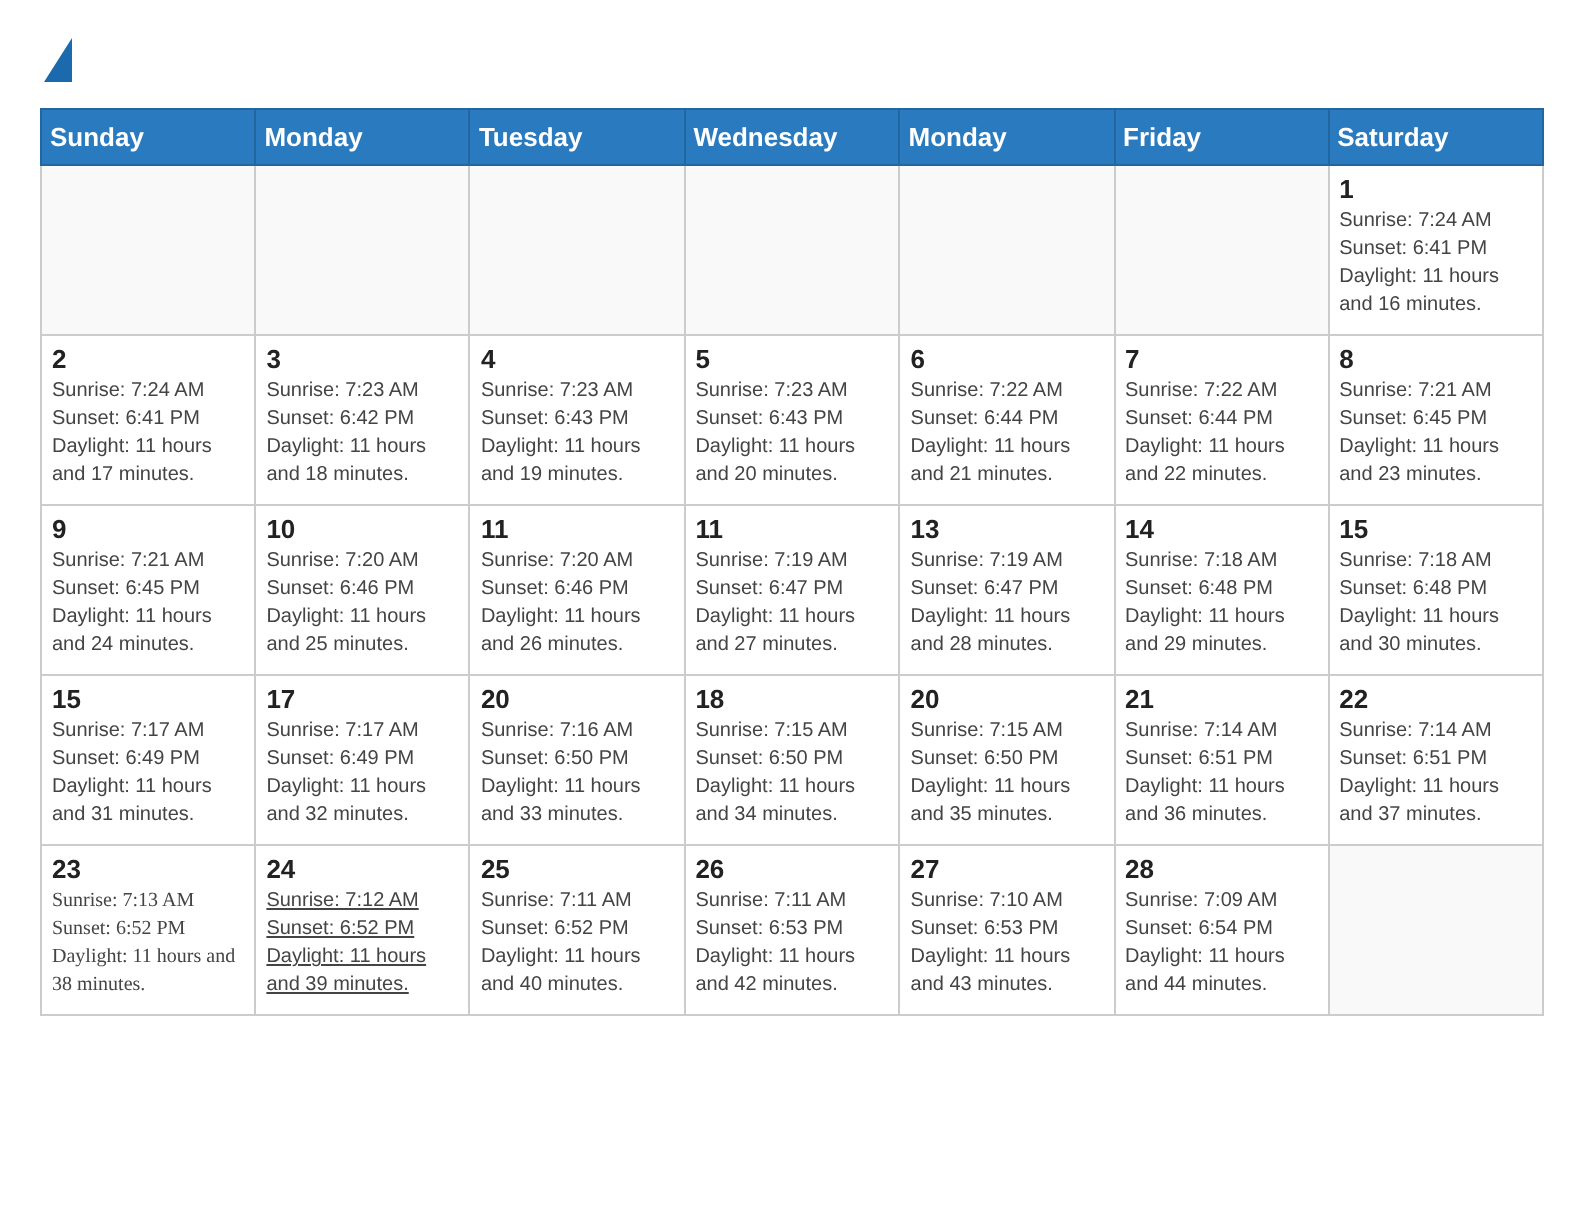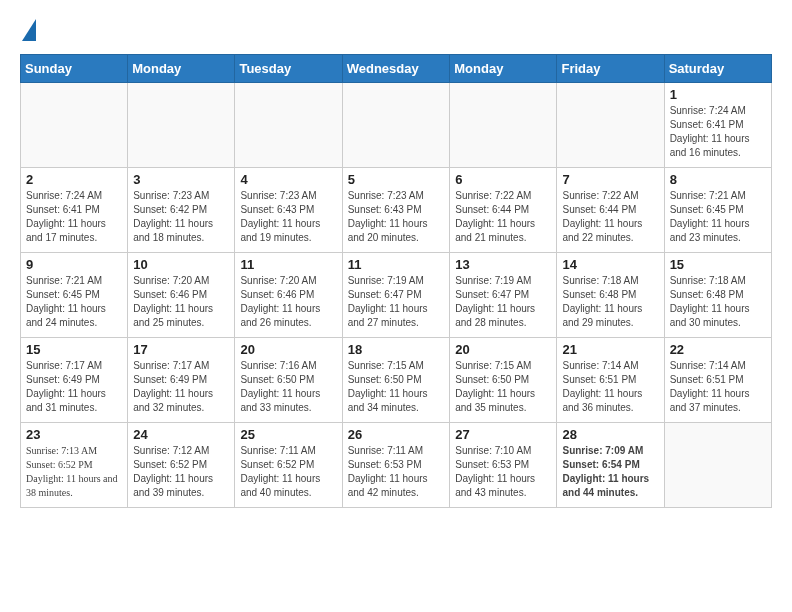--- a/index.html
+++ b/index.html
@@ -265,21 +265,21 @@
       </tr>
       <tr class="week-row">
         <td>
           <div class="day-number">23</div>
           <div class="day-info" style="white-space: pre-line; font-family: Liberation Serif, serif;">Sunrise: 7:13 AM
 Sunset: 6:52 PM
 Daylight: 11 hours and 38 minutes.</div>
         </td>
         <td>
           <div class="day-number">24</div>
-          <div class="day-info" style="white-space: pre-line;">Sunrise: 7:12 AM
+          <div class="day-info" style="white-space: pre-line; text-decoration: underline;">Sunrise: 7:12 AM
 Sunset: 6:52 PM
 Daylight: 11 hours and 39 minutes.</div>
         </td>
         <td>
           <div class="day-number">25</div>
           <div class="day-info" style="white-space: pre-line;">Sunrise: 7:11 AM
 Sunset: 6:52 PM
 Daylight: 11 hours and 40 minutes.</div>
         </td>
         <td>
@@ -289,20 +289,20 @@
 Daylight: 11 hours and 42 minutes.</div>
         </td>
         <td>
           <div class="day-number">27</div>
           <div class="day-info" style="white-space: pre-line;">Sunrise: 7:10 AM
 Sunset: 6:53 PM
 Daylight: 11 hours and 43 minutes.</div>
         </td>
         <td>
           <div class="day-number">28</div>
-          <div class="day-info" style="white-space: pre-line; font-weight: bold;">Sunrise: 7:09 AM
+          <div class="day-info" style="white-space: pre-line;">Sunrise: 7:09 AM
 Sunset: 6:54 PM
 Daylight: 11 hours and 44 minutes.</div>
         </td>
         <td class="empty"></td>
       </tr>
     </tbody>
 </table>
 
 </body></html>

